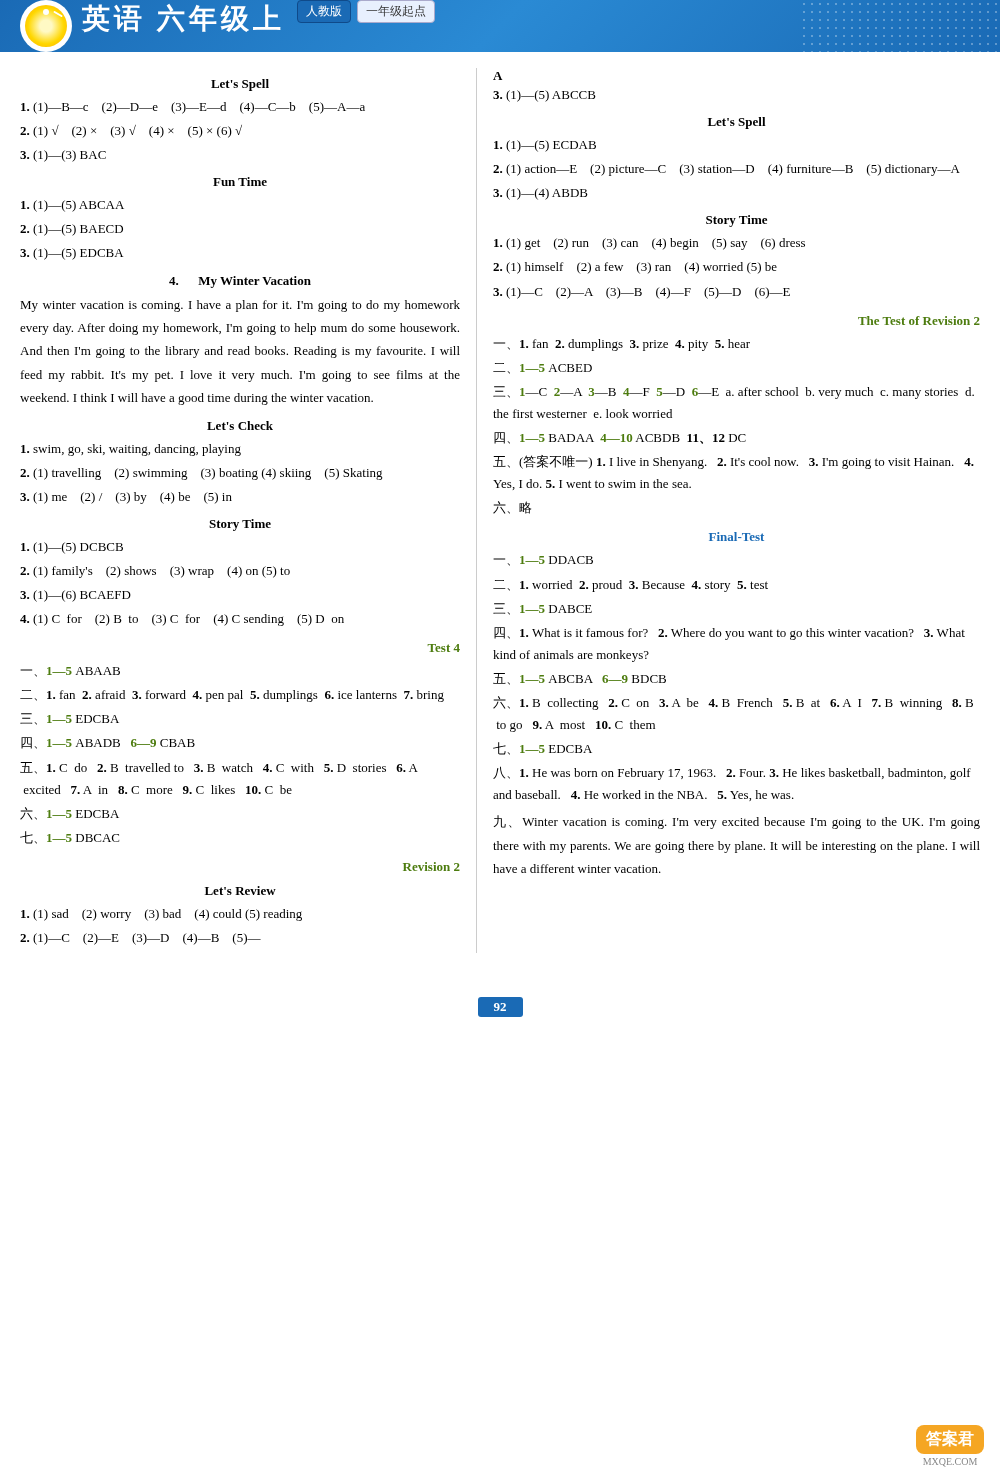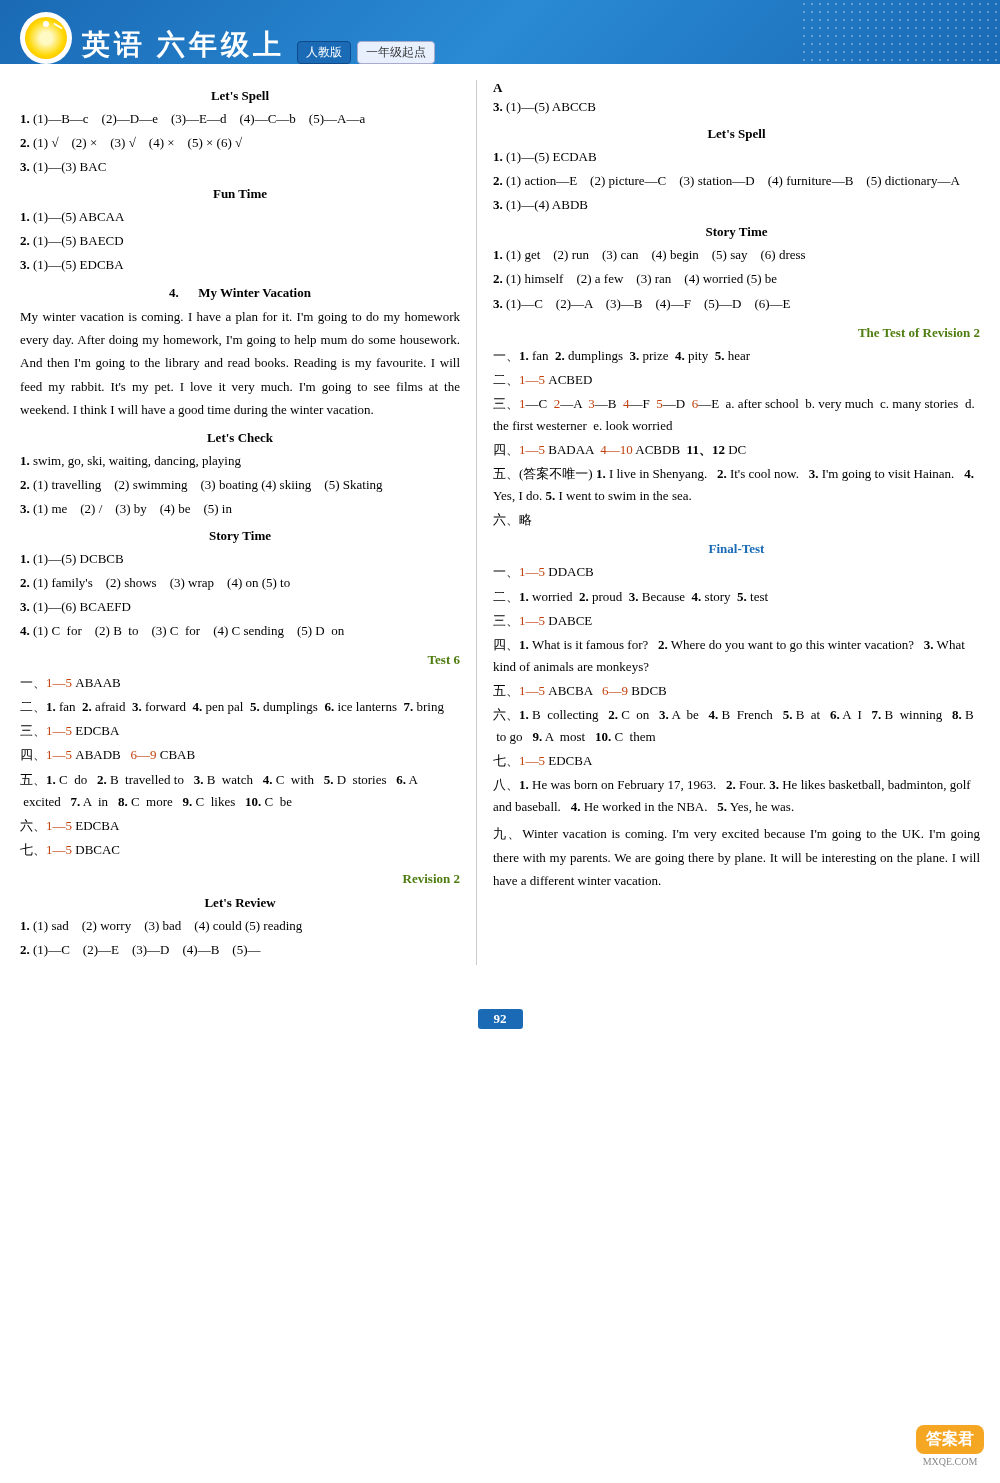--- a/index.html
+++ b/index.html
@@ -9,23 +9,23 @@
       background: #fff;
       font-family: "SimSun", "宋体", serif;
       font-size: 13px;
       color: #000;
       position: relative;
     }
 
     
     .header {
       background: linear-gradient(135deg, #1a6ab5 0%, #2a8ad4 50%, #1a6ab5 100%);
-      height: 64px;
+      height: 52px;
       display: flex;
-      align-items: flex-end;
+      align-items: flex-start;
       padding: 0 20px;
       position: relative;
     }
     .header-logo {
       width: 52px;
       height: 52px;
       background: #fff;
       border-radius: 50%;
       display: flex;
       align-items: center;
@@ -123,22 +123,22 @@
       text-indent: 0;
       margin-bottom: 2px;
     }
 
     .num-bold {
       font-weight: bold;
       color: #000;
     }
 
     .num-red {
-      font-weight: normal;
-      color: #c2410c;
+      font-weight: bold;
+      color: #4d7c0f;
     }
 
     .essay-text {
       text-align: justify;
       line-height: 1.8;
       margin: 4px 0;
     }
 
     
     .page-number {
@@ -227,21 +227,21 @@
     </div>
 
     <div class="section-title">Story Time</div>
     <div class="content-block">
       <p><span class="num-bold">1.</span> (1)—(5) DCBCB</p>
       <p><span class="num-bold">2.</span> (1) family's &nbsp;&nbsp; (2) shows &nbsp;&nbsp; (3) wrap &nbsp;&nbsp; (4) on (5) to</p>
       <p><span class="num-bold">3.</span> (1)—(6) BCAEFD</p>
       <p><span class="num-bold">4.</span> (1) C &nbsp;for &nbsp;&nbsp; (2) B &nbsp;to &nbsp;&nbsp; (3) C &nbsp;for &nbsp;&nbsp; (4) C sending &nbsp;&nbsp; (5) D &nbsp;on</p>
     </div>
 
-    <div class="section-title-colored">Test 6</div>
+    <div class="section-title-colored">Test 4</div>
     <div class="content-block">
       <p>一、<span class="num-red">1—5</span> ABAAB</p>
       <p>二、<span class="num-bold">1.</span> fan &nbsp;<span class="num-bold">2.</span> afraid &nbsp;<span class="num-bold">3.</span> forward &nbsp;<span class="num-bold">4.</span> pen pal &nbsp;<span class="num-bold">5.</span> dumplings &nbsp;<span class="num-bold">6.</span> ice lanterns &nbsp;<span class="num-bold">7.</span> bring</p>
       <p>三、<span class="num-red">1—5</span> EDCBA</p>
       <p>四、<span class="num-red">1—5</span> ABADB &nbsp;&nbsp;<span class="num-red">6—9</span> CBAB</p>
       <p>五、<span class="num-bold">1.</span> C &nbsp;do &nbsp;&nbsp;<span class="num-bold">2.</span> B &nbsp;travelled to &nbsp;&nbsp;<span class="num-bold">3.</span> B &nbsp;watch &nbsp;&nbsp;<span class="num-bold">4.</span> C &nbsp;with &nbsp;&nbsp;<span class="num-bold">5.</span> D &nbsp;stories &nbsp;&nbsp;<span class="num-bold">6.</span> A &nbsp;excited &nbsp;&nbsp;<span class="num-bold">7.</span> A &nbsp;in &nbsp;&nbsp;<span class="num-bold">8.</span> C &nbsp;more &nbsp;&nbsp;<span class="num-bold">9.</span> C &nbsp;likes &nbsp;&nbsp;<span class="num-bold">10.</span> C &nbsp;be</p>
       <p>六、<span class="num-red">1—5</span> EDCBA</p>
       <p>七、<span class="num-red">1—5</span> DBCAC</p>
     </div>
 

